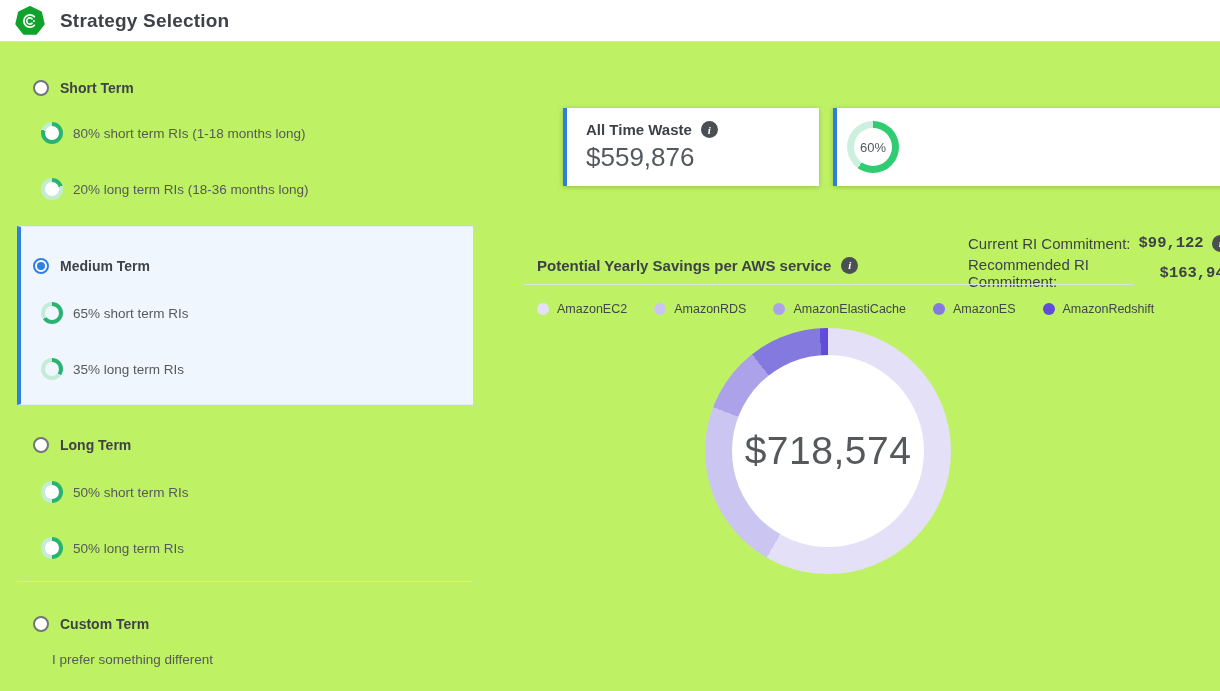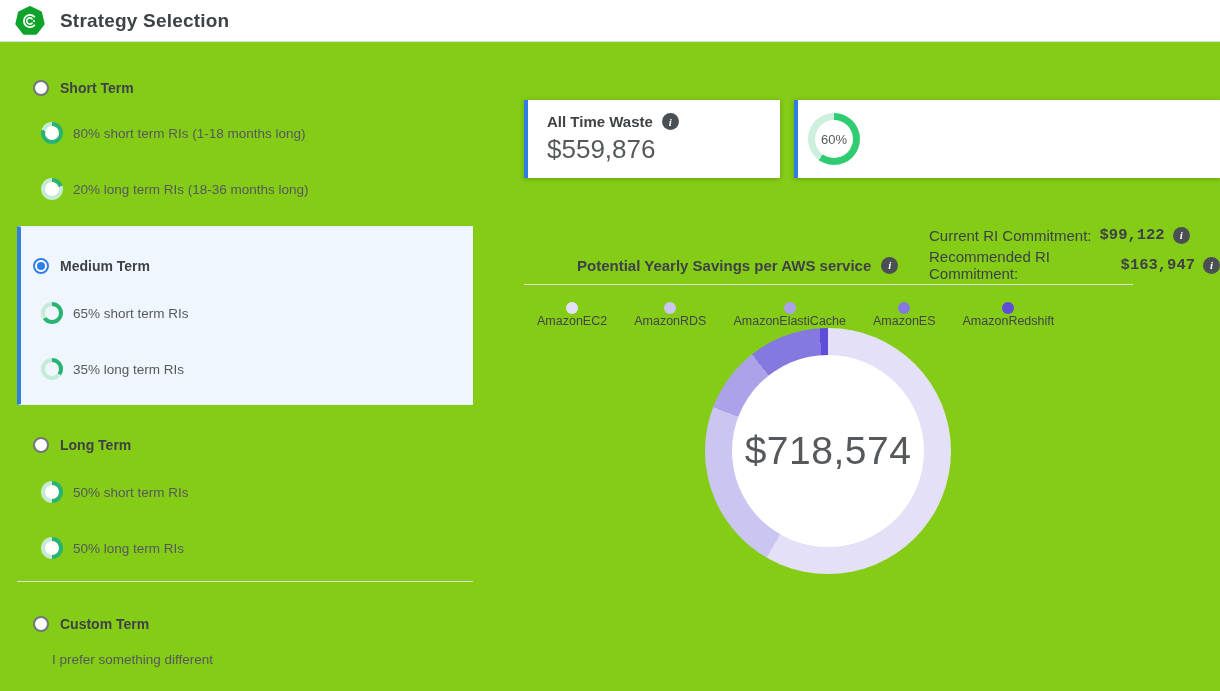--- a/index.html
+++ b/index.html
@@ -1,18 +1,18 @@
 <!DOCTYPE html>
 <html><head>
 <meta charset="utf-8">
 <style>
   * { margin:0; padding:0; box-sizing:border-box; }
   html,body { background:#fff; }
   body { font-family:"Liberation Sans", sans-serif; color:#3E4247; }
-  .page { position:relative; width:1220px; height:691px; background:#84cc16; overflow:hidden; }
+  .page { position:relative; width:1220px; height:691px; background:#bef264; overflow:hidden; }
 
   
   .header { position:absolute; left:0; top:0; width:1220px; height:42px; border-bottom:1px solid #DBDBDB; background:#fff; }
   .logo { position:absolute; left:15px; top:6px; width:30px; height:30px; }
   .page-title { position:absolute; left:60px; top:0; line-height:41px; font-size:19px; font-weight:700; color:#3E4247; letter-spacing:.2px; }
 
   
   .opt-row { position:absolute; left:33px; display:flex; align-items:center; gap:11px; height:18px; cursor:pointer; }
   .opt-label { font-size:14px; font-weight:700; color:#3E4247; }
   .radio { width:16px; height:16px; border:2px solid #71767A; border-radius:50%; background:#fff; flex:0 0 16px; position:relative; }
@@ -24,47 +24,47 @@
   .mini-ring { width:22px; height:22px; border-radius:50%; position:relative; flex:0 0 22px; }
   .mini-ring::after { content:''; position:absolute; inset:4px; border-radius:50%; background:var(--hole,#fff); }
 
   .selected-block { position:absolute; left:17px; top:226px; width:456px; height:179px; background:#F0F6FD;
     border-left:4px solid #2F7FE0; border-top:1px solid #E3EDF8; border-bottom:1px solid #E3EDF8; --hole:#F0F6FD; }
 
   .panel-divider { position:absolute; left:17px; top:581px; width:456px; height:1px; background:#DDDDDD; }
   .custom-desc { position:absolute; left:52px; top:651px; height:18px; line-height:18px; font-size:13.5px; color:#55595C; }
 
   
-  .card { position:absolute; top:100px; height:78px; background:#fff; border-left:4px solid #2E7DE1;
-    box-shadow:0 1px 5px rgba(0,0,0,.22); }
+  .card { position:absolute; top:108px; height:78px; background:#fff; border-left:4px solid #2E7DE1;
+    box-shadow:0 1px 5px rgba(0,0,0,.22);margin-left:39px; }
   .card-waste { left:524px; width:256px; padding:13px 14px 0 19px; }
   .card-label-row { display:flex; align-items:center; gap:9px; }
   .card-label { font-size:15px; font-weight:700; color:#3E4247; }
   .card-value { margin-top:4px; font-size:26px; color:#55595C; }
 
   .card-commit { left:794px; width:426px; }
   .big-ring { position:absolute; left:10px; top:13px; width:52px; height:52px; border-radius:50%; }
   .big-ring .ring-hole { position:absolute; inset:7px; border-radius:50%; background:#fff; display:flex; align-items:center; justify-content:center; }
   .ring-hole span { font-size:13px; color:#55595C; }
   .commit-line { position:absolute; left:131px; height:20px; display:flex; align-items:center; gap:8px; }
   .commit-line.l1 { top:125px; }
   .commit-line.l2 { top:155px; }
   .commit-label { font-size:15px; color:#3E4247; }
   .commit-value { font-size:15.5px; font-weight:700; color:#3E4247;font-family:Liberation Mono, monospace; }
 
   .info-icon { width:17px; height:17px; border-radius:50%; background:#4A4F54; color:#fff; font-size:11px; font-weight:700;
     display:inline-flex; align-items:center; justify-content:center; font-family:"Liberation Serif", serif; font-style:italic; cursor:pointer; flex:0 0 17px; }
 
   
-  .chart-title-row { position:absolute; left:537px; top:255px; height:20px; display:flex; align-items:center; gap:10px;margin-left:40px; }
+  .chart-title-row { position:absolute; left:537px; top:255px; height:20px; display:flex; align-items:center; gap:10px; }
   .chart-title { font-size:15px; font-weight:700; color:#3E4247; }
   .chart-divider { position:absolute; left:524px; top:284px; width:609px; height:1px; background:#E0E0E0; }
 
   .legend { position:absolute; left:537px; top:302px; display:flex; align-items:center; gap:27px; }
-  .legend-item { display:flex; align-items:center; cursor:pointer;flex-direction:column; }
+  .legend-item { display:flex; align-items:center; gap:8px; cursor:pointer; }
   .legend-dot { width:12px; height:12px; border-radius:50%; }
   .legend-label { font-size:12.5px; color:#42464A; }
 
   .donut { position:absolute; left:705px; top:328px; width:246px; height:246px; border-radius:50%; }
   .donut-hole { position:absolute; inset:27px; border-radius:50%; background:#fff; display:flex; align-items:center; justify-content:center; }
   .donut-total { font-size:39px; color:#55595C; letter-spacing:.5px; }
 </style>
 </head>
 <body>
 

